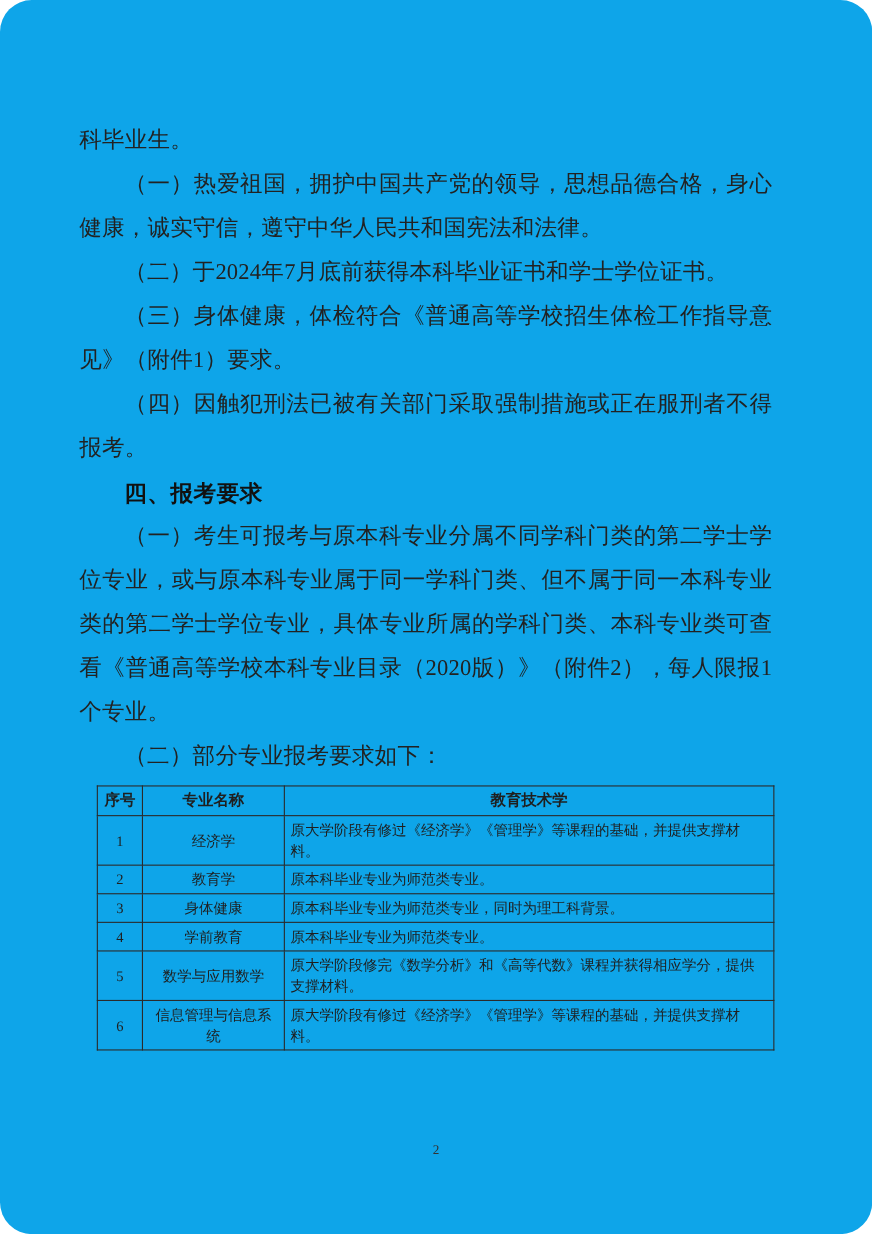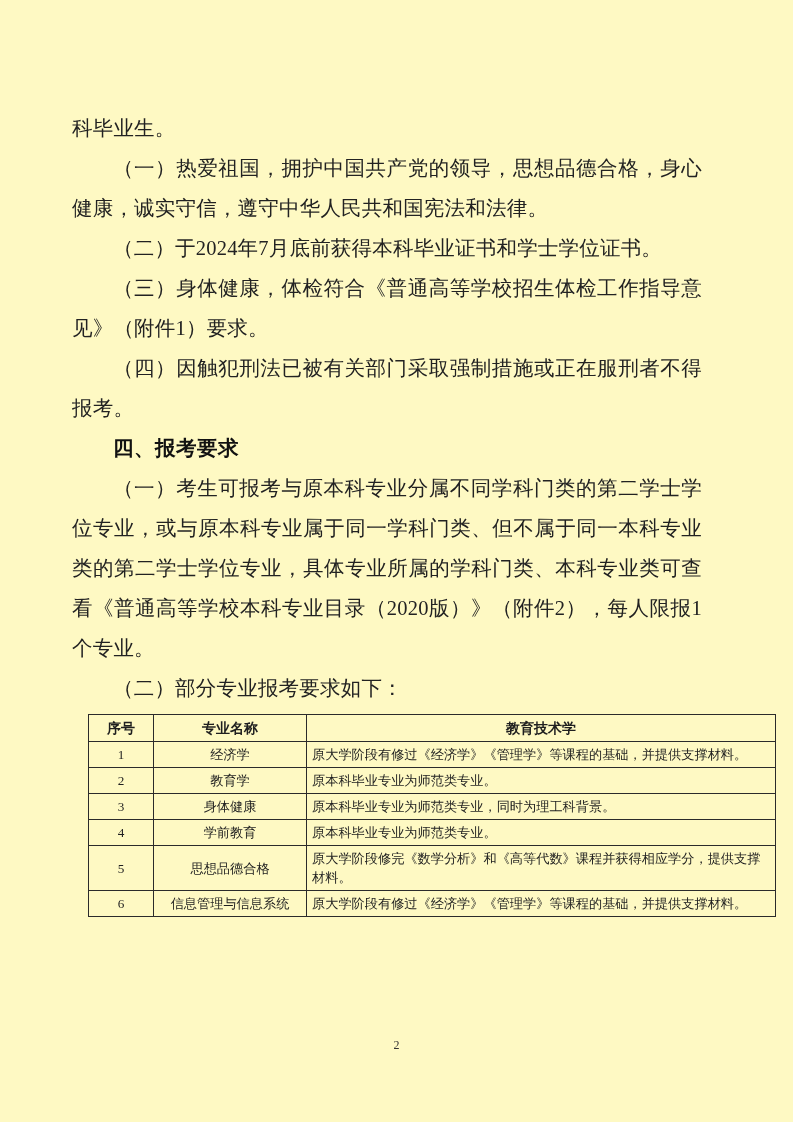--- a/index.html
+++ b/index.html
@@ -4,25 +4,26 @@
 <style>
   html, body {
     margin: 0;
     padding: 0;
     background: #ffffff;
   }
   .page {
     position: relative;
     width: 793px;
     height: 1122px;
-    background: #fef9c3;
+    background: #0ea5e9;
     margin: 0 auto;
     overflow: hidden;
     font-family: "Liberation Serif", "DejaVu Serif", serif;
     color: #1a1a1a;
+    border-radius: 29px;
   }
   .content {
     position: absolute;
     left: 72px;
     top: 108px;
     width: 630px;
   }
   .para {
     font-size: 20.5px;
     line-height: 40px;
@@ -61,21 +62,21 @@
     font-weight: normal;
     font-family: "Liberation Serif", "DejaVu Serif", serif;
     vertical-align: middle;
   }
   table.spec th {
     font-family: "DejaVu Sans", "Liberation Sans", sans-serif;
     font-weight: bold;
     font-size: 14px;
     text-align: center;
     line-height: 18px;
-    padding: 4px 12px;
+    padding: 4px 0;
   }
   .col-no { width: 40px; text-align: center; }
   .col-major { width: 128px; text-align: center; }
   .col-req { width: 444px; text-align: left; }
   th.col-no { line-height: 17px; }
   .cell-no { text-align: center; }
   .cell-major { text-align: center; }
   .cell-req { text-align: left; }
   .page-number {
     position: absolute;
@@ -135,21 +136,21 @@
           <td class="col-major cell-major">身体健康</td>
           <td class="col-req cell-req">原本科毕业专业为师范类专业，同时为理工科背景。</td>
         </tr>
         <tr>
           <td class="col-no cell-no">4</td>
           <td class="col-major cell-major">学前教育</td>
           <td class="col-req cell-req">原本科毕业专业为师范类专业。</td>
         </tr>
         <tr>
           <td class="col-no cell-no">5</td>
-          <td class="col-major cell-major">思想品德合格</td>
+          <td class="col-major cell-major">数学与应用数学</td>
           <td class="col-req cell-req">原大学阶段修完《数学分析》和《高等代数》课程并获得相应学分，提供支撑材料。</td>
         </tr>
         <tr>
           <td class="col-no cell-no">6</td>
           <td class="col-major cell-major">信息管理与信息系统</td>
           <td class="col-req cell-req">原大学阶段有修过《经济学》《管理学》等课程的基础，并提供支撑材料。</td>
         </tr>
       </tbody>
     </table>
 

